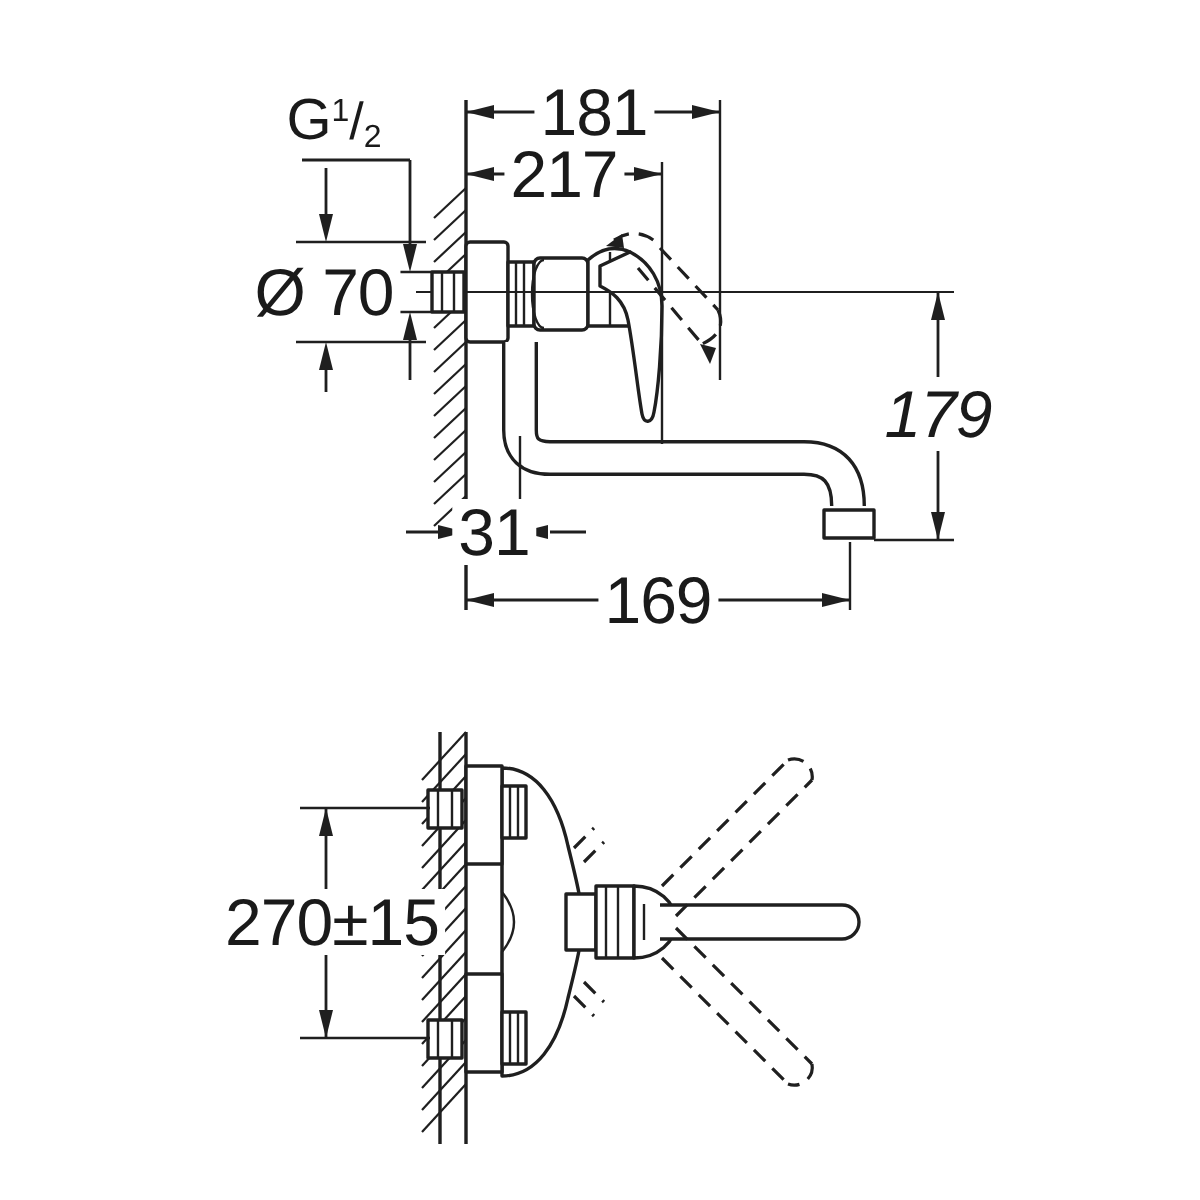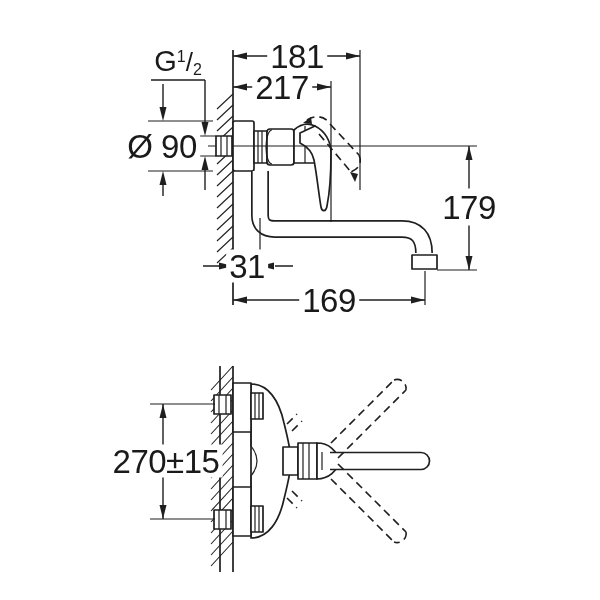--- a/index.html
+++ b/index.html
@@ -7,21 +7,21 @@
     position:relative;width:600px;height:600px;background:#ffffff;
     font-family:"Liberation Sans",sans-serif;overflow:hidden;
   }
   #linework{position:absolute;left:0;top:0;}
   .dim{
     position:absolute;transform:translate(-50%,-50%);
     background:#ffffff;padding:0 3px;white-space:nowrap;
     font-size:33px;font-weight:400;letter-spacing:-0.5px;color:#1a1a1a;
     line-height:1;
   }
-  .dim-vertical{padding:2px 3px;}
+  .dim-vertical{padding:2px 3px;font-style:italic;}
   .thread-label{background:transparent;font-size:29px;letter-spacing:0;}
   .thread-label sup{font-size:16px;vertical-align:9px;letter-spacing:0;}
   .thread-label .fslash{font-size:26px;letter-spacing:0;}
   .thread-label sub{font-size:16px;vertical-align:-4px;letter-spacing:0;}
   svg .outline{fill:#ffffff;stroke:#1f1f1f;stroke-width:1.7;stroke-linejoin:round;}
   svg .thin{stroke:#1f1f1f;stroke-width:1.2;fill:none;}
   svg .dimline{stroke:#1f1f1f;stroke-width:1.4;fill:none;}
   svg .arrow{fill:#1f1f1f;stroke:none;}
   svg .dash{stroke:#1f1f1f;stroke-width:1.6;fill:none;stroke-dasharray:8 5;}
   svg .hatch line{stroke:#1f1f1f;stroke-width:1.1;}
@@ -195,23 +195,23 @@
   <g>
     <path class="thin" d="M150,404 H215 M150,519 H215"></path>
     <path class="dimline" d="M163,404 V519"></path>
     <polygon class="arrow" points="163,404 159.5,418 166.5,418"></polygon>
     <polygon class="arrow" points="163,519 159.5,505 166.5,505"></polygon>
   </g>
 </svg>
 
 <div class="dim" style="left:297px;top:56px">181</div>
 <div class="dim" style="left:282px;top:87px">217</div>
-<div class="dim" style="left:162px;top:146px">Ø 90</div>
+<div class="dim" style="left:162px;top:146px">Ø 70</div>
 <div class="dim" style="left:247px;top:266px">31</div>
 <div class="dim" style="left:329px;top:300px">169</div>
 <div class="dim dim-vertical" style="left:469px;top:207px">179</div>
 <div class="dim" style="left:166px;top:461px">270±15</div>
 
-<div class="dim thread-label" style="left:178px;top:62px">
+<div class="dim thread-label" style="left:167px;top:62px">
   <span>G</span><sup>1</sup><span class="fslash">/</span><sub>2</sub>
 </div>
 
 </div>
 
 </body></html>

